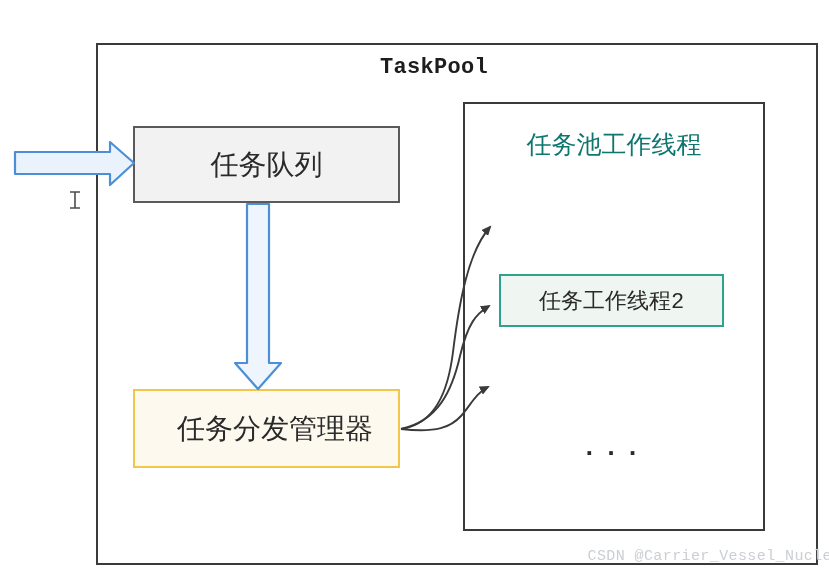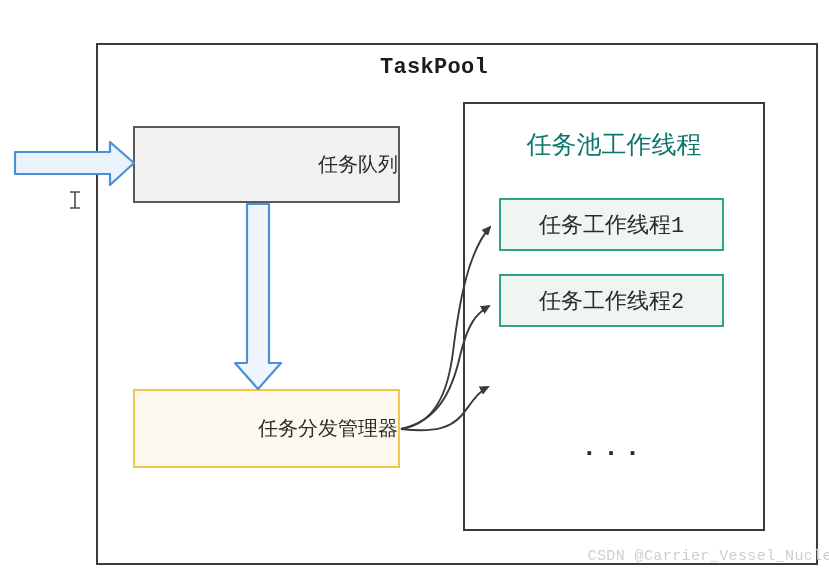--- a/index.html
+++ b/index.html
@@ -27,23 +27,23 @@
     text-align: center;
     font-size: 22px;
     font-weight: bold;
     color: #1d1d1d;
     letter-spacing: 0.3px;
   }
   .node-box {
     position: absolute;
     display: flex;
     align-items: center;
-    justify-content: flex-end;
+    justify-content: center;
     box-sizing: border-box;
-    font-size: 20px;
+    font-size: 28px;
     color: #2a2a2a;
   }
   .queue-box {
     left: 133px; top: 126px;
     width: 267px; height: 77px;
     background: #f2f2f2;
     border: 2px solid #5a5a5a;
   }
   .manager-box {
     left: 133px; top: 389px;
@@ -125,23 +125,20 @@
   </div>
 
   <div class="node-box manager-box">
     <span>任务分发管理器</span>
   </div>
 
   <div class="pool-box"></div>
 
   <div class="pool-title">任务池工作线程</div>
 
-  <div class="thread-box thread-1">
-    <span>任务工作线程1</span>
-  </div>
 
   <div class="thread-box thread-2">
     <span>任务工作线程2</span>
   </div>
 
 
   <div class="pool-ellipsis">···</div>
 
   <svg class="arrow-layer" viewBox="0 0 829 577" xmlns="http://www.w3.org/2000/svg">
     <defs>

